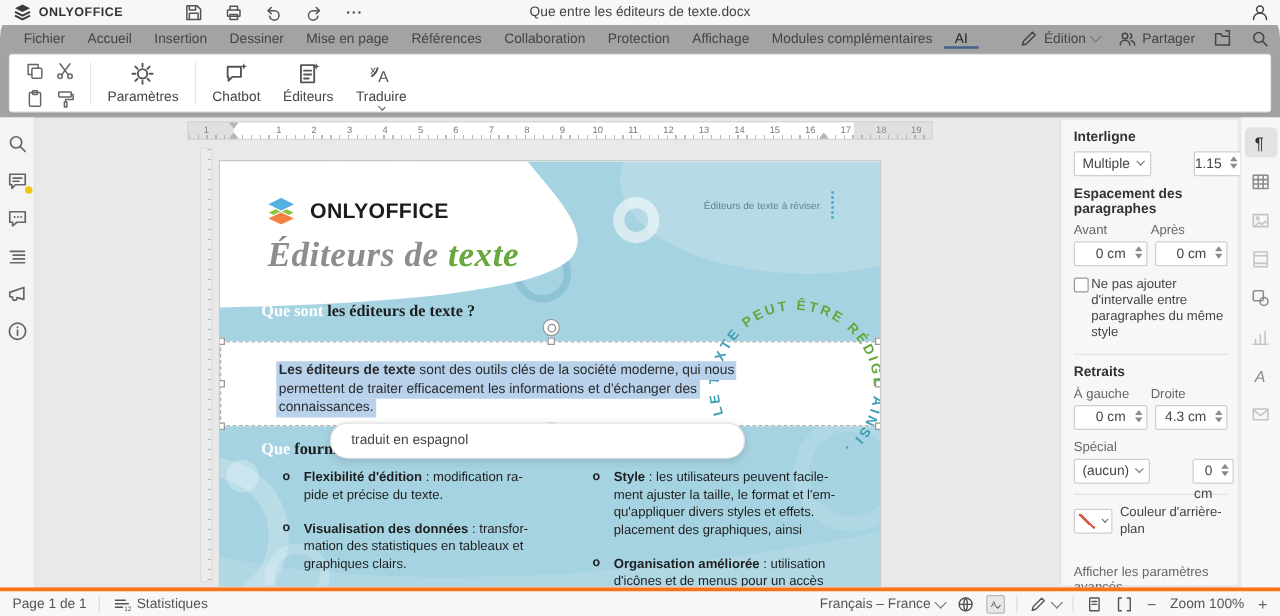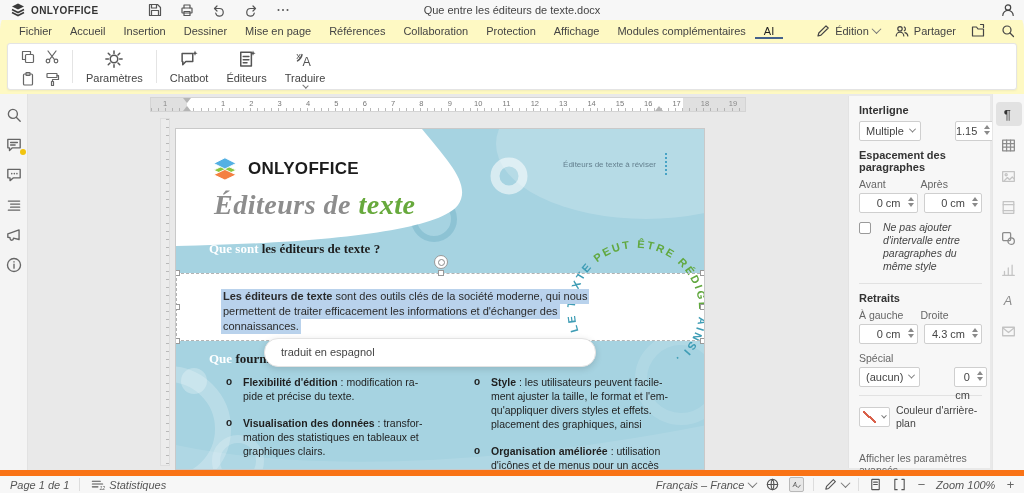--- a/index.html
+++ b/index.html
@@ -1,18 +1,18 @@
 <!DOCTYPE html>
 <html><head>
 <meta charset="utf-8">
 <style>
   * { margin:0; padding:0; box-sizing:border-box; }
   html,body { width:1024px; height:493px; overflow:hidden; }
   body { font-family:"Liberation Sans", sans-serif; font-size:11px; color:#444; background:#f7f7f7; }
-  .app { position:relative; width:1024px; height:493px; background:#fef9c3;border-radius:30px; }
+  .app { position:relative; width:1024px; height:493px; background:#a3a3a3;border-radius:30px; }
 
   
   .titlebar { position:absolute; left:0; top:0; width:1024px; height:20px; background:#f7f7f7; display:flex; align-items:center; }
   .brand { display:flex; align-items:center; gap:5px; margin-left:10px; font-weight:bold; font-size:10px; letter-spacing:.4px; color:#333; }
   .qbtns { display:flex; align-items:center; gap:16px; margin-left:48px; color:#555; }
   .qbtns .ic { width:16px; height:16px; display:inline-flex; }
   .doc-title { position:absolute; left:0; right:0; top:0; height:20px; line-height:20px; text-align:center; color:#444; pointer-events:none; }
   .avatar { position:absolute; right:8px; top:2px; width:18px; height:16px; color:#666; }
 
   
@@ -92,37 +92,37 @@
   .pl-sub { color:#666; font-size:10.5px; margin-bottom:3px; display:flex; }
   .pl-sub span { width:64px; }
   .row { display:flex; gap:6px; margin-bottom:8px; align-items:center; }
   .selbox { position:relative; height:20px; background:#fff; border:1px solid #cfcfcf; border-radius:2px; line-height:18px; padding:0 16px 0 6px; color:#444; }
   .selbox .chev { position:absolute; right:5px; top:6px; width:5px; height:5px; }
   .numbox { position:relative; height:20px; background:#fff; border:1px solid #cfcfcf; border-radius:2px; line-height:18px; text-align:right; padding-right:16px; color:#444; }
   .spin { position:absolute; right:3px; top:3px; display:flex; flex-direction:column; gap:2px; }
   .spin i { display:block; width:0; height:0; border-left:3px solid transparent; border-right:3px solid transparent; }
   .spin .up { border-bottom:4px solid #8a8a8a; } .spin .dn { border-top:4px solid #8a8a8a; }
   .w66 { width:68px; } .w58 { width:56px;margin-left:28px; } .w62 { width:62px; }
-  .cbrow { display:flex; gap:12px; margin:2px 0 10px;font-style:italic; }
+  .cbrow { display:flex; gap:2px; margin:2px 0 10px; }
   .cbbox { flex:none; width:12px; height:12px; background:#fff; border:1px solid #9a9a9a; border-radius:2px; margin-top:1px; }
   .cbl { font-size:10.5px; color:#444; line-height:13px; }
   .pdiv { border-top:1px solid #e2e2e2; margin:4px 0 8px; }
   .swatch { position:relative; width:36px; height:20px; background:#fff; border:1px solid #cfcfcf; border-radius:2px; }
   .swatch .diag { position:absolute; left:3px; top:3px; right:13px; bottom:3px; background:linear-gradient(to top right, transparent 44%, #d9604a 44%, #d9604a 56%, transparent 56%); }
   .swatch .chev { position:absolute; right:3px; top:7px; width:4px; height:4px; }
   .adv-link { margin-top:14px; display:inline-block; color:#666; font-size:10.5px; border-bottom:1px dotted #999; padding-bottom:1px; cursor:pointer; }
 
   .right-toolbar { position:absolute; right:0; top:0; width:32px; height:100%; background:#f7f7f7; border-left:1px solid #e6e6e6; display:flex; flex-direction:column; align-items:center; padding-top:8px; gap:7px; }
   .rt-btn { width:26px; height:24px; border-radius:4px; display:flex; align-items:center; justify-content:center; color:#8c8c8c; cursor:pointer; }
   .rt-btn.active { background:#e2e2e2; color:#333; }
   .rt-btn.disabled { color:#c4c4c4; }
   .rt-btn .ic { width:17px; height:17px; }
 
   
-  .statusbar { position:absolute; left:0; bottom:0; width:1024px; height:23px; background:#f7f7f7; border-top:6px solid #f97316; display:flex; align-items:center;font-style:italic; }
+  .statusbar { position:absolute; left:0; bottom:0; width:1024px; height:23px; background:#f7f7f7; border-top:3px solid #f97316; display:flex; align-items:center; }
   .sb-l { display:flex; align-items:center; gap:10px; margin-left:10px; color:#555; }
   .sb-div { width:1px; height:13px; background:#ddd; }
   .sb-r { position:absolute; right:8px; display:flex; align-items:center; gap:9px; color:#555; }
   .sb-item { display:flex; align-items:center; gap:4px; cursor:pointer; }
   .sb-ic { width:15px; height:15px; display:inline-flex; color:#555; }
   .spell-btn { border:1px solid #b9b9b9; background:#e8e8e8; border-radius:2px; padding:0px 1px; }
   .zl { font-size:13px; color:#666; padding:0 2px; cursor:pointer; }
 </style>
 </head>
 <body>

